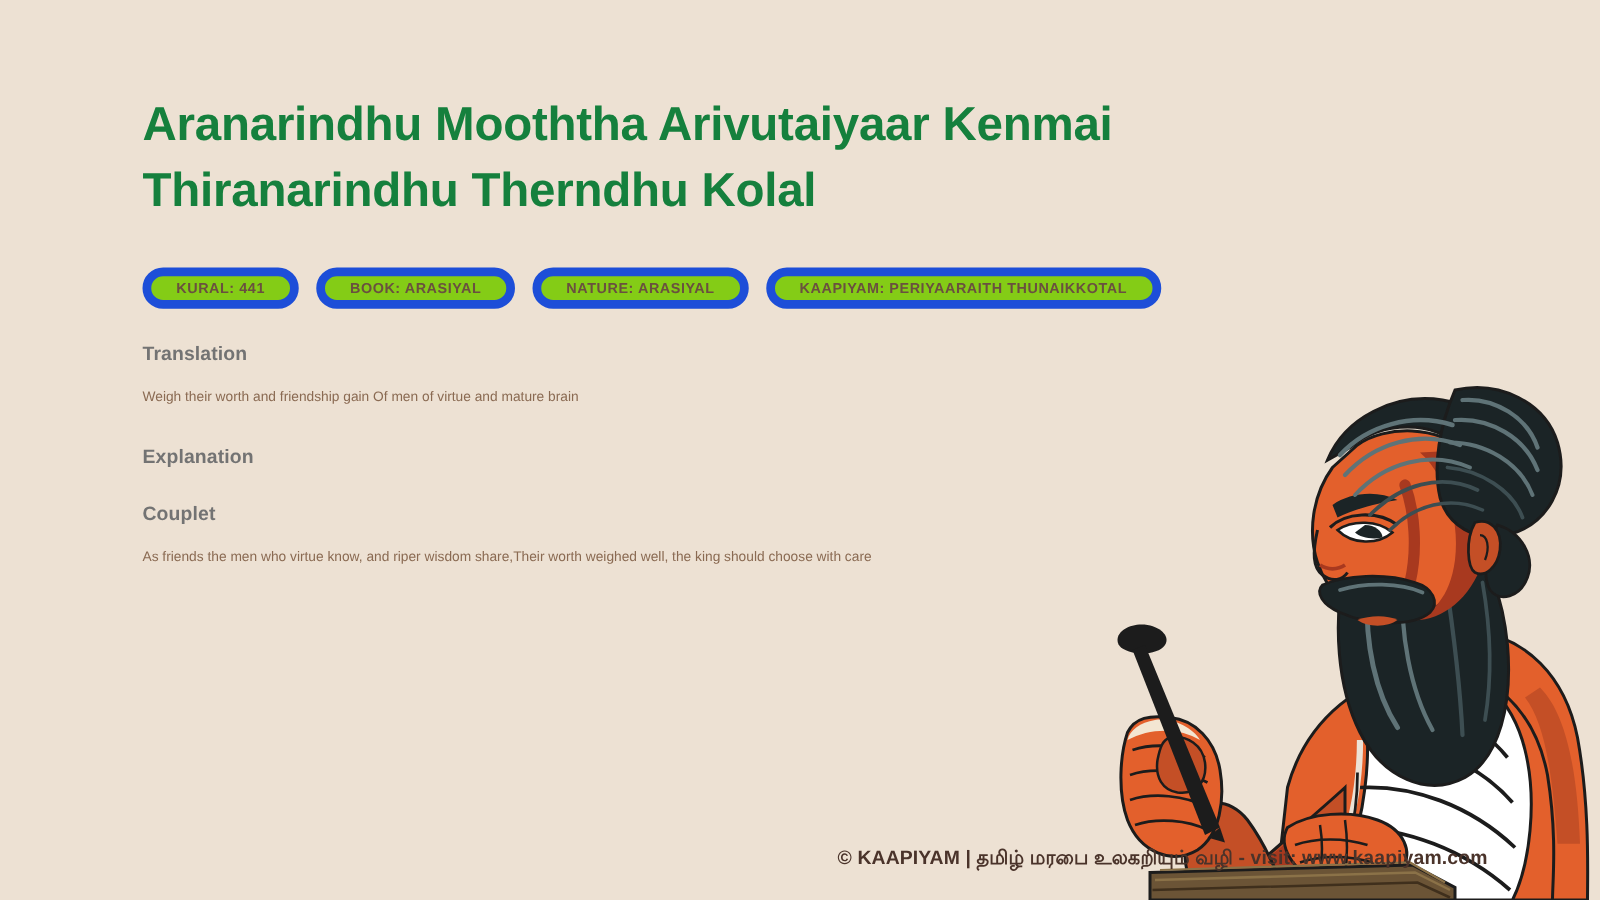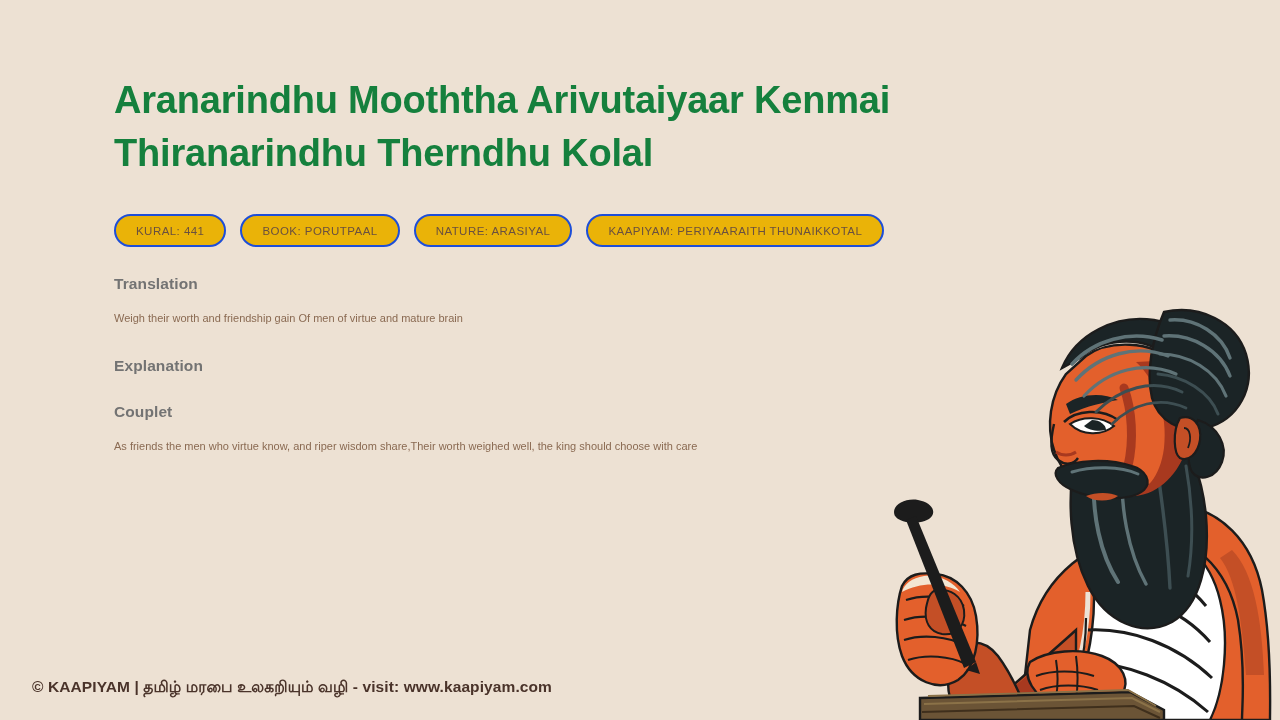--- a/index.html
+++ b/index.html
@@ -60,26 +60,26 @@
     gap: 14px;
     margin-top: 34px;
     align-items: center;
   }
   .badge {
     display: inline-flex;
     align-items: center;
     justify-content: center;
     height: 33px;
     padding: 0 20px;
-    border: 2px solid #1d4ed8;
+    border: 7px solid #1d4ed8;
     border-radius: 17px;
-    background: #eab308;
+    background: #84cc16;
     color: #6a503f;
     font-size: 11.5px;
-    font-weight: normal;
+    font-weight: bold;
     letter-spacing: 0.45px;
     white-space: nowrap;
   }
 
   .section { margin-top: 28px; }
   .section:first-of-type { margin-top: 36px; }
 
   .section-heading {
     font-size: 15.5px;
     font-weight: bold;
@@ -94,26 +94,25 @@
     margin: 0;
     max-width: 740px;
   }
 
   
   .footer {
     position: absolute;
     left: 0;
     top: 678px;
     width: 1190px;
-    text-align: left;
+    text-align: right;
     font-size: 15.5px;
     font-weight: bold;
     color: #4a332a;
     letter-spacing: 0.1px;
-    margin-left: 32px;
   }
 </style>
 </head>
 <body>
 
 <div id="stage">
 
   <div class="illustration">
     <svg viewBox="0 0 400 420" xmlns="http://www.w3.org/2000/svg">
       <defs>
@@ -224,21 +223,21 @@
       </g>
     </svg>
   </div>
 
   <div class="content">
 
     <h1 class="kural-title">Aranarindhu Mooththa Arivutaiyaar Kenmai Thiranarindhu Therndhu Kolal</h1>
 
     <div class="badge-row">
       <span class="badge">KURAL: 441</span>
-      <span class="badge">BOOK: PORUTPAAL</span>
+      <span class="badge">BOOK: ARASIYAL</span>
       <span class="badge">NATURE: ARASIYAL</span>
       <span class="badge">KAAPIYAM: PERIYAARAITH THUNAIKKOTAL</span>
     </div>
 
     <div class="section">
       <h2 class="section-heading">Translation</h2>
       <p class="section-body">Weigh their worth and friendship gain Of men of virtue and mature brain</p>
     </div>
 
     <div class="section">

